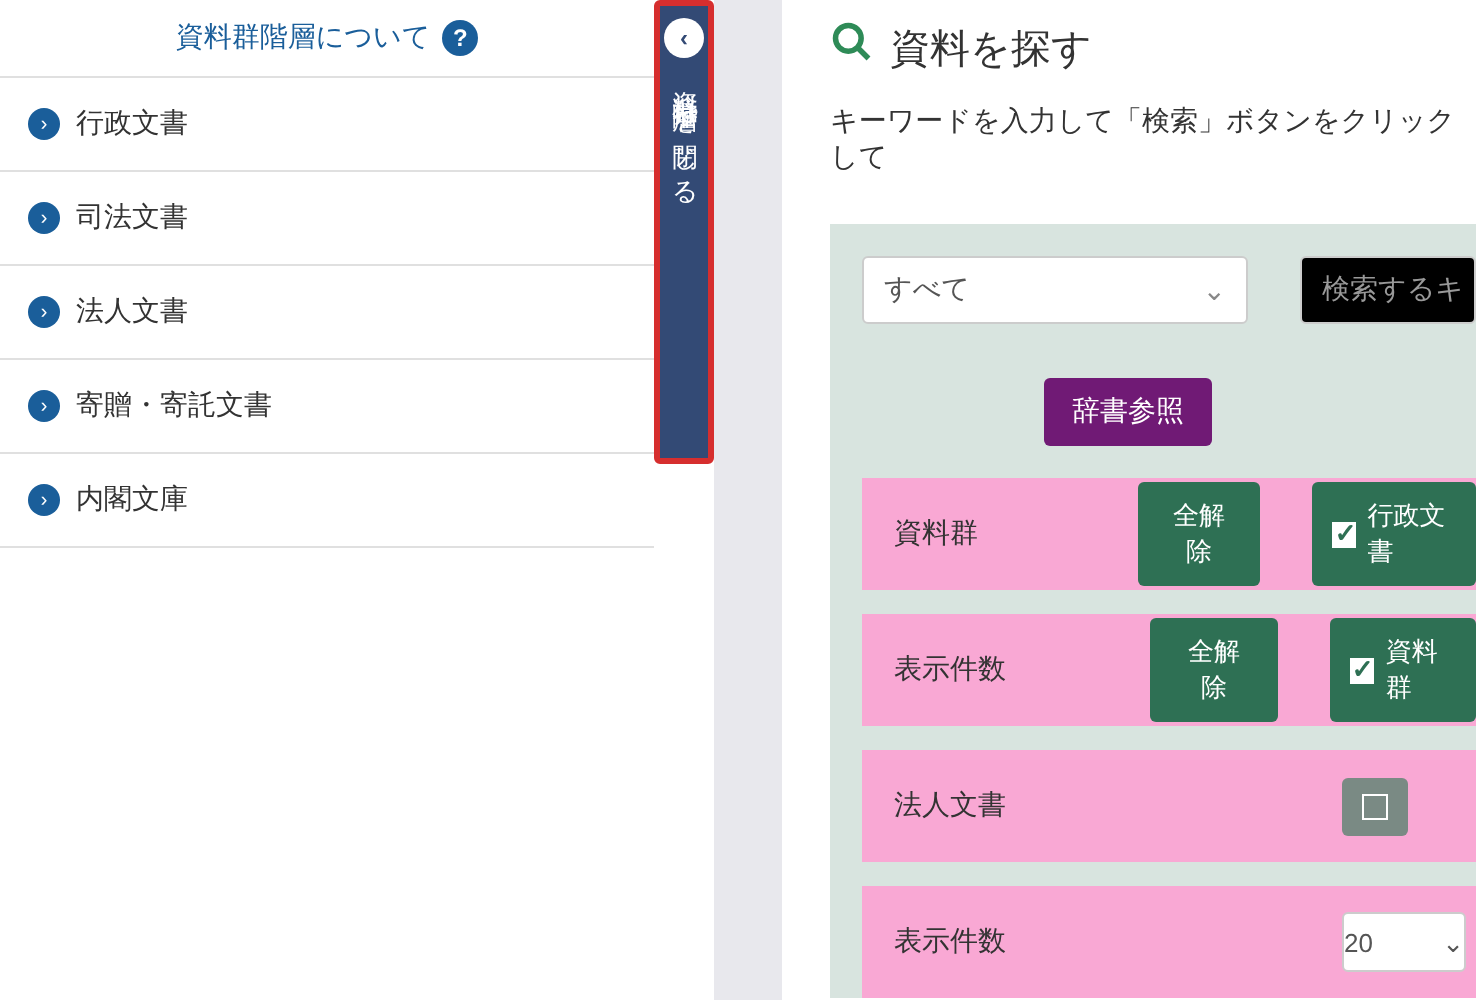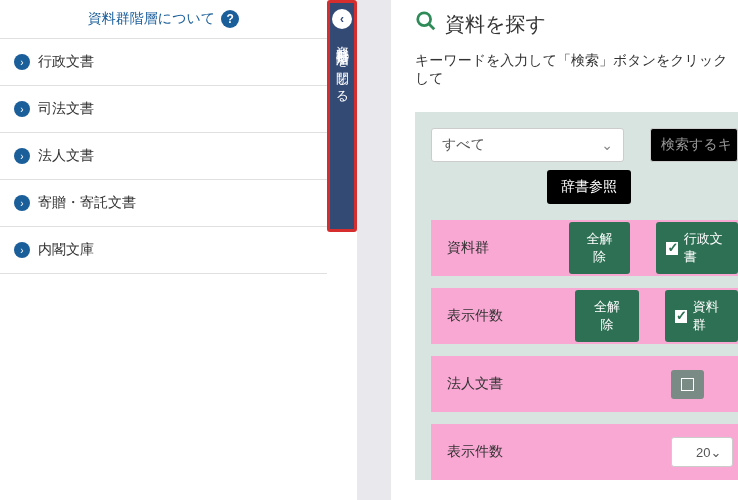--- a/index.html
+++ b/index.html
@@ -14,36 +14,36 @@
 .toggle-bar { width: 30px; background: #334a75; position: relative; border: 3px solid #d62e2e; border-radius: 3px; height: 232px; margin-top: 0; }
 .toggle-inner { position:absolute; top:6px; left:0; right:0; display:flex; flex-direction:column; align-items:center; color:#fff; }
 .toggle-circle { width:20px; height:20px; border-radius:50%; background:#fff; color:#334a75; display:flex; align-items:center; justify-content:center; font-size:12px; margin-bottom:6px; font-weight:bold;}
 .toggle-text { writing-mode: vertical-rl; text-orientation: upright; font-size:13px; letter-spacing:2px; }
 .scroll-gap { width: 34px; background: #e8e8ed; }
 .main { flex: 1; padding: 10px 0 0 24px; background:#fff; overflow:hidden; }
 .search-title { display:flex; align-items:center; gap:8px; font-size:20px; font-weight:500; color:#333; margin-bottom:14px; }
 .search-icon { color:#2e8b57; font-size:22px; font-weight:bold; }
 .search-desc { font-size:14px; margin-bottom:24px; }
 .search-panel { background:#d8e4df; padding:16px 0 0 16px; }
-.row1 { display:flex; gap:26px; margin-bottom:8px; align-items:center; }
+.row1 { display:flex; gap:26px; margin-bottom:27px; align-items:center; }
 .select { width:200px; height:34px; background:#fff; border:1px solid #ccc; border-radius:3px; padding:0 10px; display:flex; align-items:center; justify-content:space-between; color:#555; font-size:14px; }
 .select .caret { color:#888; }
 .textinput { height:34px; background:#000000; border:1px solid #ccc; border-radius:3px; padding:0 10px; color:#999; display:flex; align-items:center; flex:1; min-width:88px; overflow:hidden; white-space:nowrap;}
 .btn-dict-row { display:flex; gap:26px; margin-bottom:16px;}
-.btn-dict { background:#000000; color:#fff; border:none; border-radius:3px; padding:8px 14px; font-size:14px; margin-left:116px;}
+.btn-dict { background:#701a75; color:#fff; border:none; border-radius:3px; padding:8px 14px; font-size:14px; margin-left:91px;}
 .filter-row { display:flex; align-items:center; background:#f9a8d4; height:56px;}
 .filter-label-cell { width:156px; padding-left:16px; font-size:14px; color:#333;}
 .btn-clear { background:#2e7054; color:#fff; border:none; border-radius:3px; padding:8px 14px; font-size:13px; margin-right:26px;}
 .chip { background:#2e7054; color:#fff; border-radius:3px; padding:8px 10px; font-size:13px; display:flex; align-items:center; gap:6px;}
 .chip.gray { background:#7a8a84; }
 .chk{ display:inline-block; width:13px; height:13px; border:1.5px solid #fff; background:#fff; position:relative;}
 .chk.checked::after{content:"✓"; position:absolute; top:-3px; left:0; color:#2e7054; font-size:13px; font-weight:bold;}
 .chk.unchecked{ background:transparent;}
 .gap-row { height:12px; background:#d8e4df;}
-.small-select { width:62px; height:30px; background:#fff; border:1px solid #ccc; border-radius:3px; padding:0 24px; display:flex; align-items:center; justify-content:space-between; font-size:13px; color:#555;}
+.small-select { width:62px; height:30px; background:#fff; border:1px solid #ccc; border-radius:3px; padding:0 0; display:flex; align-items:center; justify-content:space-between; font-size:13px; color:#555;}
 </style>
 </head>
 <body>
 
 <div class="layout">
   <div class="sidebar">
     <div class="sidebar-header">
       <a>資料群階層について</a>
       <span class="help-icon">?</span>
     </div>

